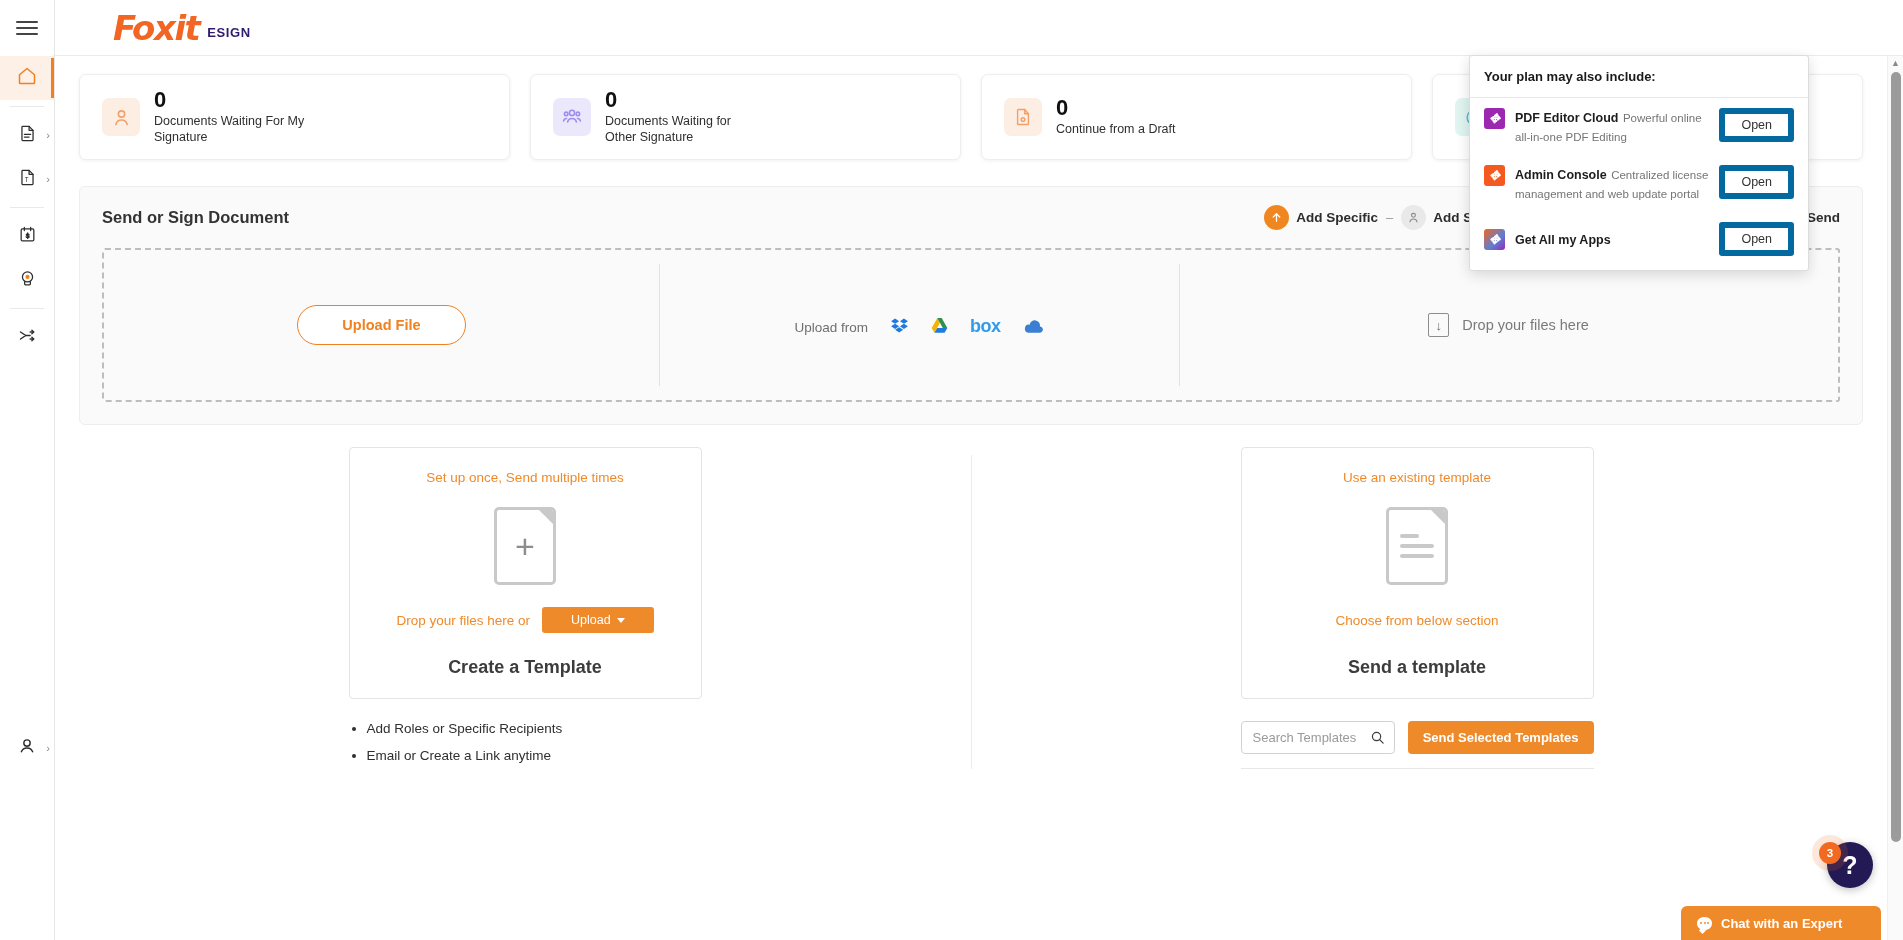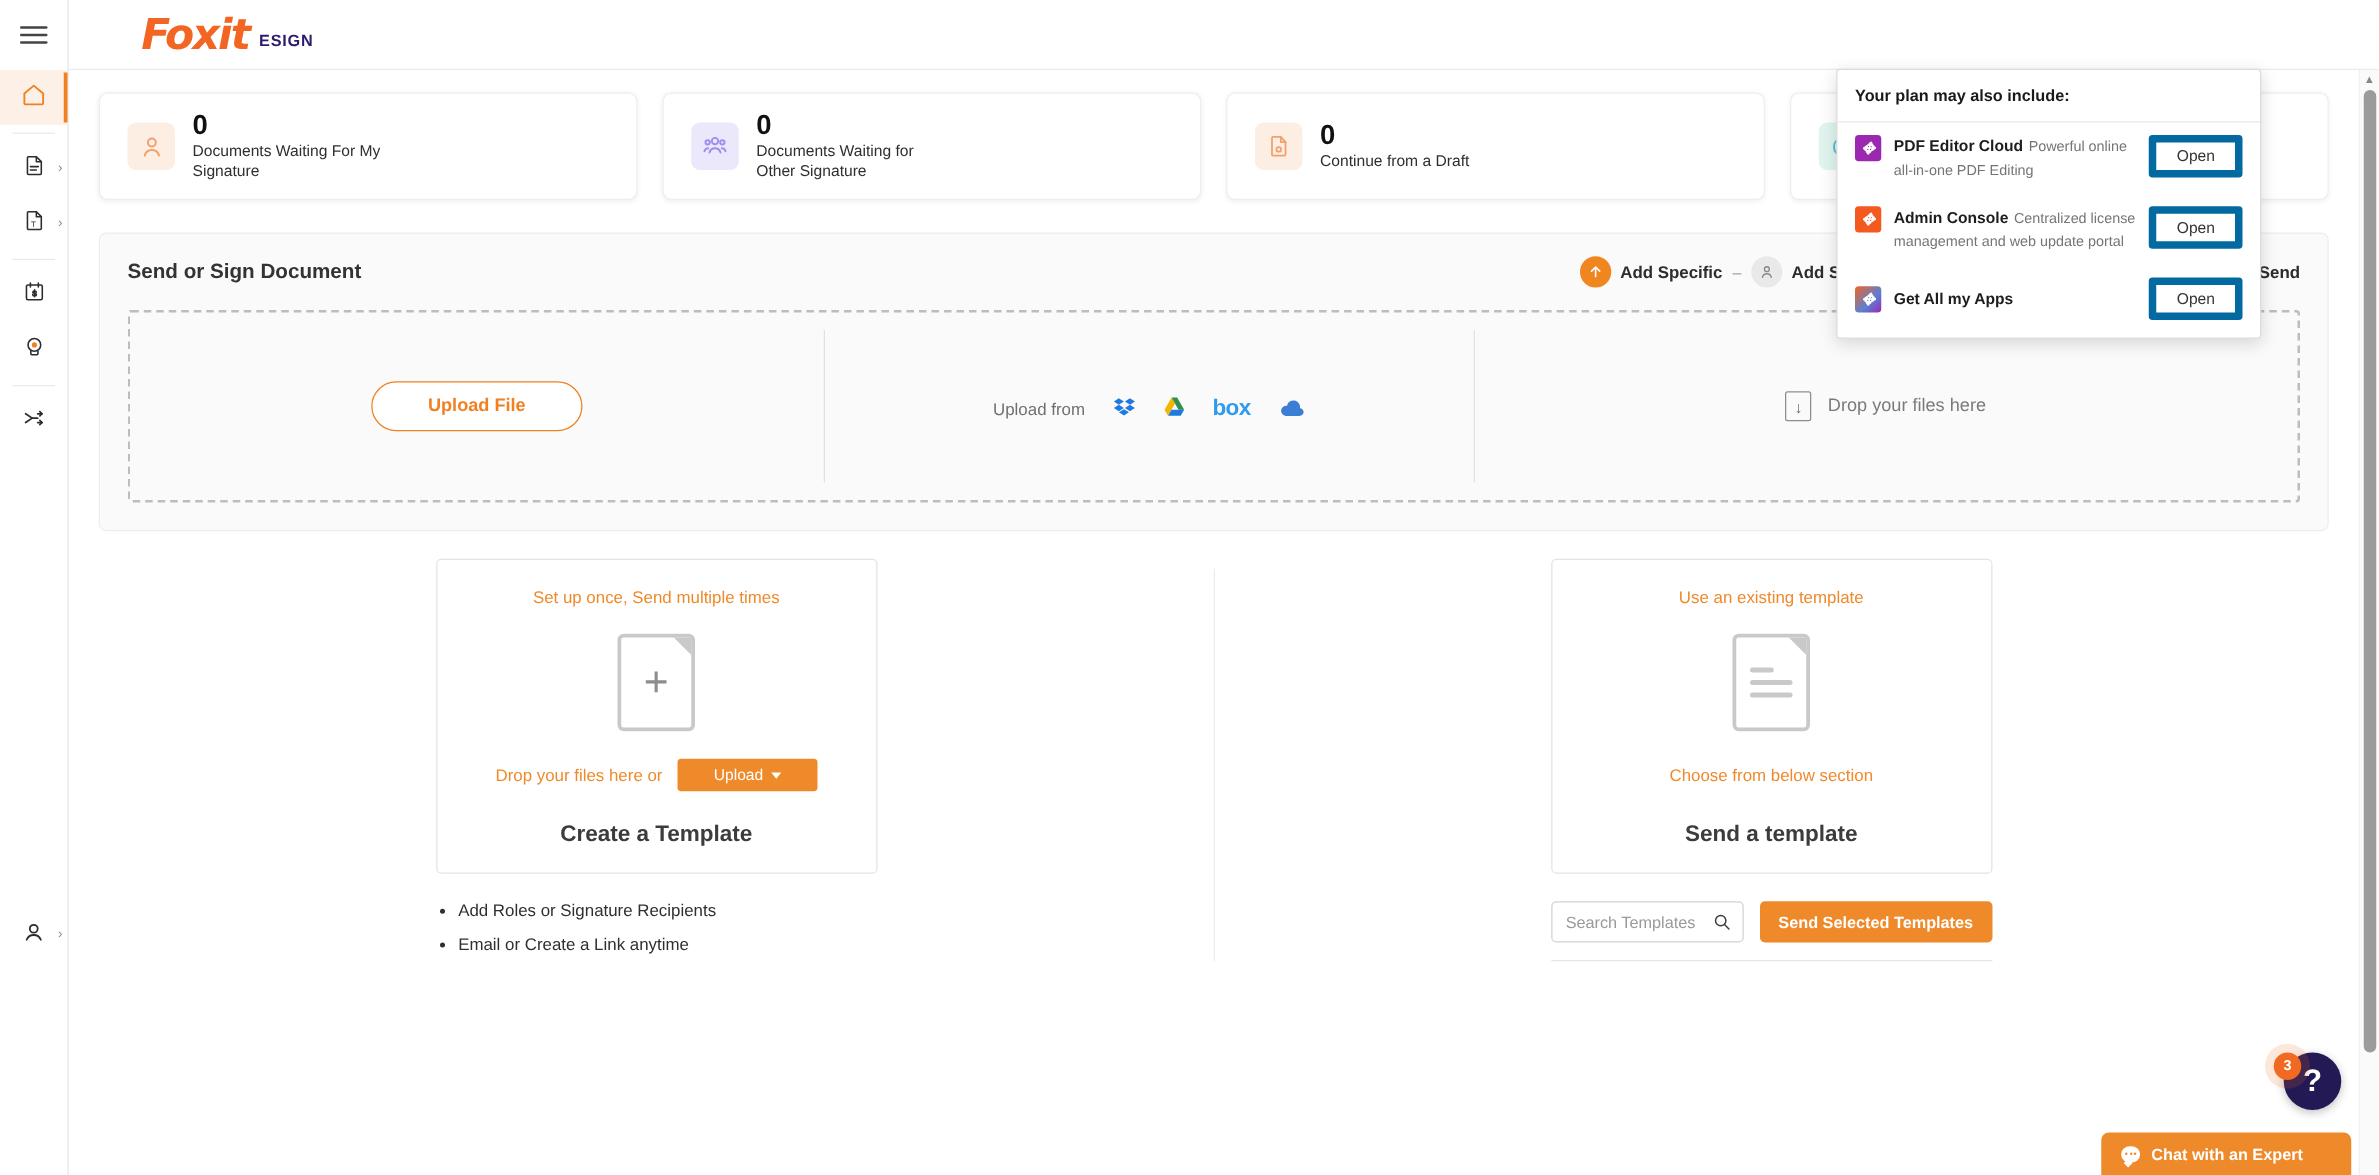--- a/index.html
+++ b/index.html
@@ -558,21 +558,21 @@
           </div>
           <div class="tmpl-mid">Choose from below section</div>
           <div class="tmpl-bottom">Send a template</div>
         </div>
       </div>
     </div>
 
     <div class="lower-row">
       <div class="lower-half">
         <ul class="bullets">
-          <li>Add Roles or Signature Recipients</li>
+          <li>Add Roles or Specific Recipients</li>
           <li>Email or Create a Link anytime</li>
         </ul>
       </div>
 
       <div class="lower-half">
         <div style="width:353px;">
           <div class="srch-wrap">
             <div class="srch-box">
               <input type="text" placeholder="Search Templates" style="">
               <span class="srch-ico">

